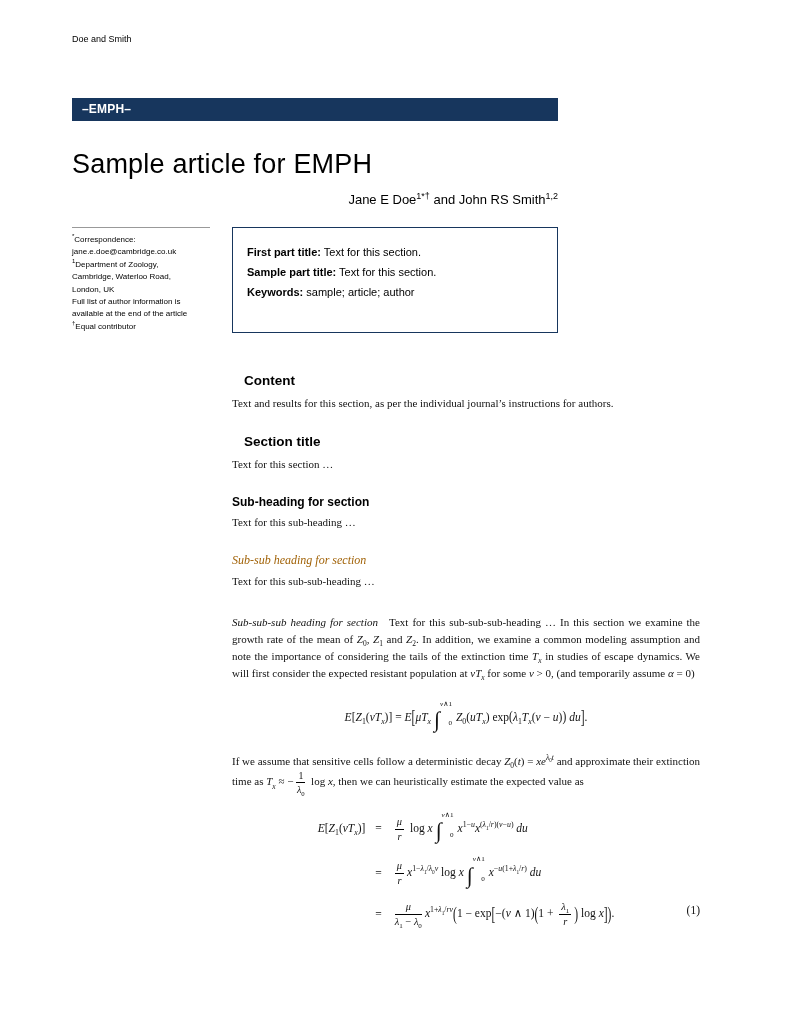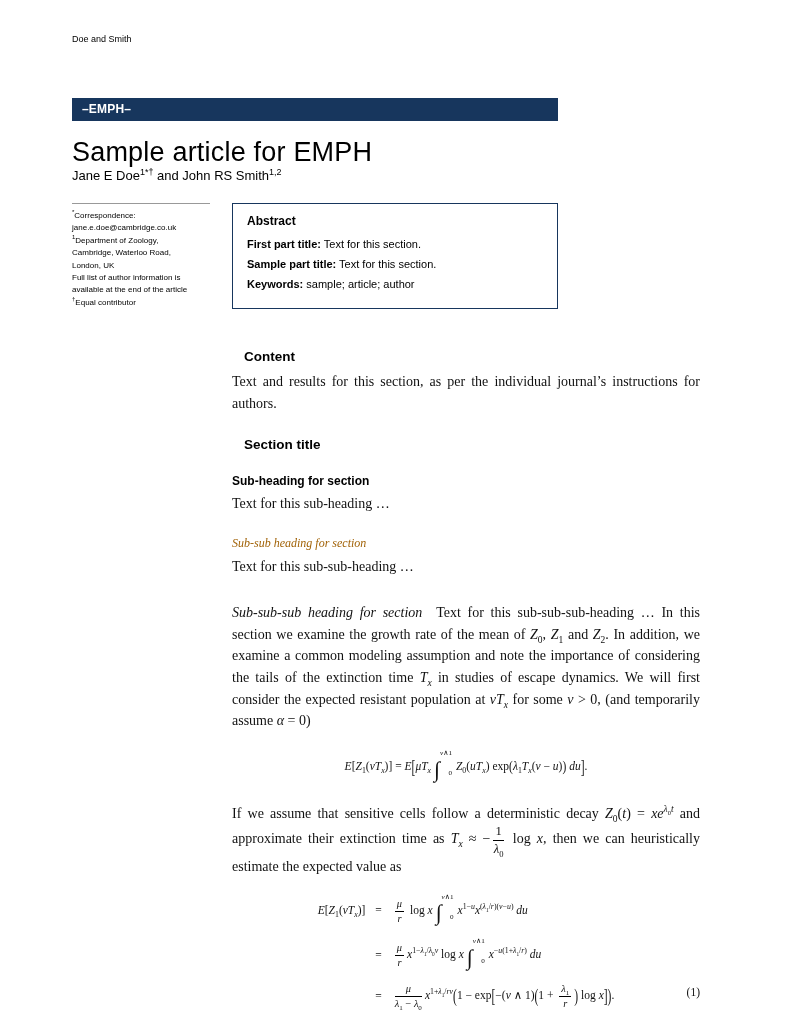--- a/index.html
+++ b/index.html
@@ -13,24 +13,24 @@
 
   .running-head { font-family:"Liberation Sans","DejaVu Sans",sans-serif; font-size:9px; color:#000; }
 
   .banner {
     margin-top:54px; height:23px; background:#17365d; color:#ffffff;
     font-family:"Liberation Sans","DejaVu Sans",sans-serif; font-weight:bold;
     font-size:12px; line-height:23px; padding-left:10px; letter-spacing:0.2px;
   }
 
   .title {
-    margin-top:16px; font-family:"Liberation Sans","DejaVu Sans",sans-serif;
+    margin-top:28px; font-family:"Liberation Sans","DejaVu Sans",sans-serif;
     font-weight:500; font-size:27px; color:#000; letter-spacing:0.2px;
   }
-  .authors { font-family:"Liberation Sans","DejaVu Sans",sans-serif; font-size:13px; color:#000; }
+  .authors { margin-top:12px; font-family:"Liberation Sans","DejaVu Sans",sans-serif; font-size:13px; color:#000;text-align:right; }
   .authors sup { font-size:9px; }
 
   .row { display:flex; margin-top:20px; align-items:stretch; }
   .sidebar {
     width:138px; margin-right:22px; border-top:1px solid #999;
     padding-top:6px; font-family:"Liberation Sans","DejaVu Sans",sans-serif;
     font-size:8px; line-height:1.55; color:#000;
   }
   .sidebar sup { font-size:6px; }
   .abstract {
@@ -39,21 +39,21 @@
   }
   .abs-head { font-weight:bold; font-size:12px; margin-bottom:10px; }
   .abs-line { margin-top:8px; }
   .abs-line b { font-weight:bold; }
 
   .main { margin-left:160px; margin-top:40px; width:468px; }
   .main h2 { font-family:"Liberation Sans","DejaVu Sans",sans-serif; font-size:13.5px; font-weight:bold; margin:22px 12px 7px; color:#000; }
   .main > h2:first-child { margin-top:0; }
   .main h3 { font-family:"Liberation Sans","DejaVu Sans",sans-serif; font-size:12px; font-weight:bold; margin:22px 0 5px; color:#000; }
   .main h4 { font-family:"Liberation Serif","DejaVu Serif",serif; font-style:italic; font-weight:normal; font-size:12px; margin:22px 0 5px; color:#a16207; }
-  .body { font-size:14px; line-height:1.55; text-align:justify; }
+  .body { font-size:11px; line-height:1.55; text-align:justify; }
   .para-lead { margin-top:24px; }
 
   sup, sub { line-height:0; font-size:0.68em; }
 
   .math i { font-style:italic; }
   .display { text-align:center; margin:18px 0 20px; font-size:11.5px; }
   .int { font-size:1.9em; font-style:normal; vertical-align:-0.3em; margin-left:3px; }
   .intlim { display:inline-block; vertical-align:-0.7em; font-size:0.62em; line-height:1.1; text-align:right; margin-right:4px; }
   .intlim .t { display:block; margin-bottom:1.7em; white-space:nowrap; }
   .intlim .b { display:block; }
@@ -86,33 +86,33 @@
   </div>
 
   <h1 class="title">Sample article for EMPH</h1>
 
   <div class="authors">Jane E Doe<sup>1*†</sup> and John RS Smith<sup>1,2</sup></div>
 
   <div class="row">
     <aside class="sidebar"><sup>*</sup>Correspondence:<br>jane.e.doe@cambridge.co.uk<br><sup>1</sup>Department of Zoology,<br>Cambridge, Waterloo Road,<br>London, UK<br>Full list of author information is<br>available at the end of the article<br><sup>†</sup>Equal contributor</aside>
 
     <section class="abstract">
-      <div class="abs-head">Abstract</div>
       <p class="abs-line"><b>First part title:</b> <span>Text for this section.</span></p>
       <p class="abs-line"><b>Sample part title:</b> <span>Text for this section.</span></p>
       <p class="abs-line"><b>Keywords:</b> <span>sample; article; author</span></p>
     </section>
   </div>
 
   <main class="main">
 
     <h2>Content</h2>
     <p class="body">Text and results for this section, as per the individual journal’s instructions for authors.</p>
 
     <h2>Section title</h2>
+    <p class="body">Text for this section …</p>
 
     <h3>Sub-heading for section</h3>
     <p class="body">Text for this sub-heading …</p>
 
     <h4>Sub-sub heading for section</h4>
     <p class="body">Text for this sub-sub-heading …</p>
 
     <p class="body para-lead math"><i>Sub-sub-sub heading for section</i> Text for this sub-sub-sub-heading … In this section we examine the growth rate of the mean of <i>Z</i><sub>0</sub>, <i>Z</i><sub>1</sub> and <i>Z</i><sub>2</sub>. In addition, we examine a common modeling assumption and note the importance of considering the tails of the extinction time <i>T</i><sub><i>x</i></sub> in studies of escape dynamics. We will first consider the expected resistant population at <i>vT</i><sub><i>x</i></sub> for some <i>v</i> &gt; 0, (and temporarily assume <i>α</i> = 0)</p>
 
     <div class="display math"><i>E</i>[<i>Z</i><sub>1</sub>(<i>vT</i><sub><i>x</i></sub>)] = <i>E</i><span class="d2">[</span><i>μT</i><sub><i>x</i></sub><span class="int">∫</span><span class="intlim"><span class="t"><i>v</i>∧1</span><span class="b">0</span></span><i>Z</i><sub>0</sub>(<i>uT</i><sub><i>x</i></sub>) exp<span class="d1">(</span><i>λ</i><sub>1</sub><i>T</i><sub><i>x</i></sub>(<i>v</i> − <i>u</i>)<span class="d1">)</span> <i>du</i><span class="d2">]</span>.</div>

